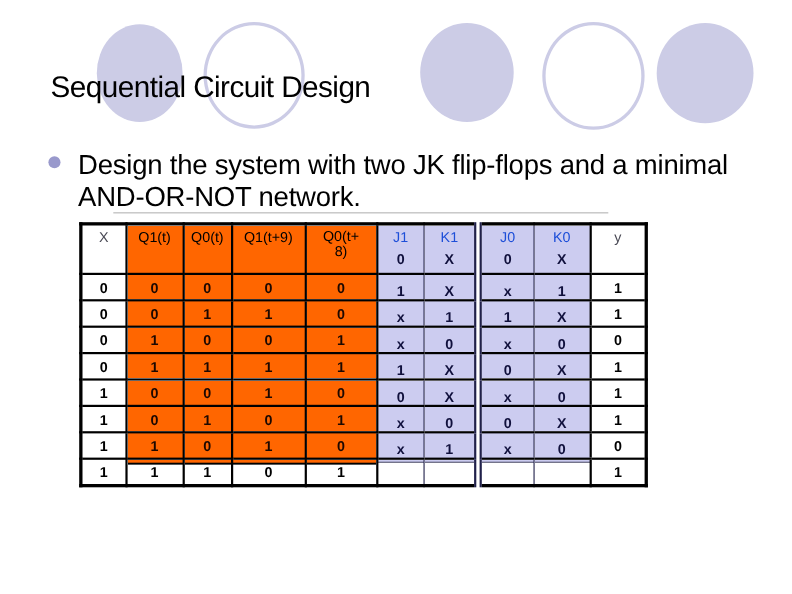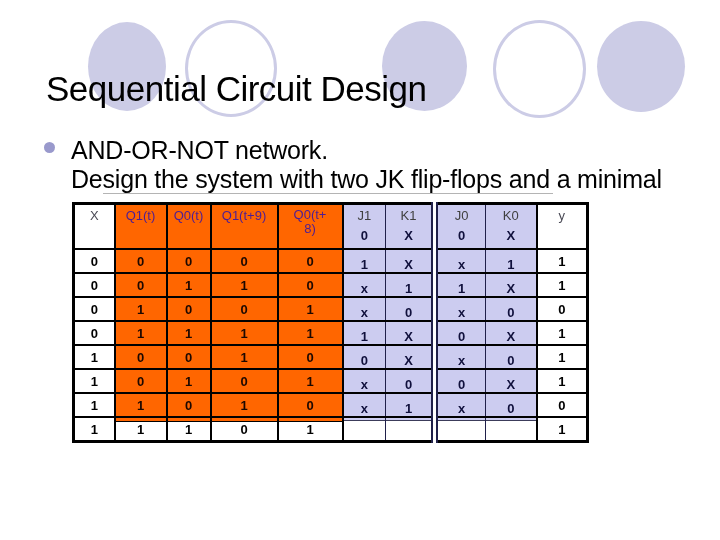--- a/index.html
+++ b/index.html
@@ -13,50 +13,50 @@
   .c-fill{background:var(--circle-fill,#CCCCE6)}
   .c-outline{border:3px solid var(--circle-fill,#C9C9E4);background:#fff}
   #c1{left:88px;top:22px;width:78px;height:89px}
   #c2{left:185px;top:20px;width:86px;height:91px}
   #c3{left:382px;top:21px;width:85px;height:90px}
   #c4{left:493px;top:20px;width:87px;height:92px}
   #c5{left:597px;top:21px;width:88px;height:91px}
 
   #title{
     position:absolute;left:46px;top:46px;z-index:2;
-    font-size:35px;font-weight:400;letter-spacing:-0.5px;white-space:nowrap;
+    font-size:27px;font-weight:400;letter-spacing:-0.5px;white-space:nowrap;
   }
   #bullet-dot{
     position:absolute;left:44px;top:142px;width:11px;height:11px;
     border-radius:50%;background:var(--bullet-dot,#9999CC);z-index:2;
   }
   #bullet-text{
     position:absolute;left:71px;top:136px;z-index:2;
     font-size:25px;line-height:29px;letter-spacing:-0.2px;white-space:nowrap;
   }
   #faint-line{position:absolute;left:103px;top:193px;width:450px;height:1px;background:#b4b4b4}
 
   
   #tablewrap{position:absolute;left:72px;top:202px;z-index:2}
   table{border-collapse:collapse;table-layout:fixed;background:#fff;border:3px solid #000}
   th,td{
     border:2px solid #000;padding:0;margin:0;text-align:center;
     font-size:13px;height:21px;overflow:hidden;
   }
   tr.hdr th{height:40px;vertical-align:top;font-weight:400;padding-top:3px}
   .co{background:var(--orange,#FF6600)}
-  tr.hdr .co{color:#4c1d95}
+  tr.hdr .co{color:#000000}
   .cl{
     background:var(--lavender,#CCCCF0);
     border-left:1px solid #20204a;border-right:1px solid #20204a;
     color:#10103c;
   }
   .dbl{border-left:7px double #20204a}
   tr.hdr .cx,tr.hdr .cy{color:#4a4a55}
-  .jk .jlab{display:block;color:#404040;font-weight:400;line-height:15px}
+  .jk .jlab{display:block;color:#1d4ed8;font-weight:400;line-height:15px}
   .jk .jval{display:block;margin-top:6px;font-weight:700;color:#10103c;line-height:14px}
   td.v{font-weight:700}
   td.co{color:#1c0800}
   td.jkv{vertical-align:bottom;line-height:12px;padding-bottom:1px;font-weight:700}
   tr.last td.co{
     background:linear-gradient(to bottom,var(--orange,#FF6600) 0,var(--orange,#FF6600) 3px,#000 3px,#000 4px,#fff 4px);
     color:#000;
   }
   tr.last td.cl{
     background:linear-gradient(to bottom,var(--lavender,#CCCCF0) 0,var(--lavender,#CCCCF0) 2px,#3c3c5a 2px,#3c3c5a 3px,#fff 3px);
@@ -69,22 +69,22 @@
 <div class="circle c-fill" id="c1"></div>
 <div class="circle c-outline" id="c2"></div>
 <div class="circle c-fill" id="c3"></div>
 <div class="circle c-outline" id="c4"></div>
 <div class="circle c-fill" id="c5"></div>
 
 <h1 id="title">Sequential Circuit Design</h1>
 
 <span id="bullet-dot"></span>
 <div id="bullet-text">
+  <div>Design the system with two JK flip-flops and a minimal</div>
   <div>AND-OR-NOT network.</div>
-  <div>Design the system with two JK flip-flops and a minimal</div>
 </div>
 
 <div id="faint-line"></div>
 
 <div id="tablewrap">
 <table>
   <colgroup>
     <col style="width:41px">
         <col style="width:52px">
         <col style="width:44px">

